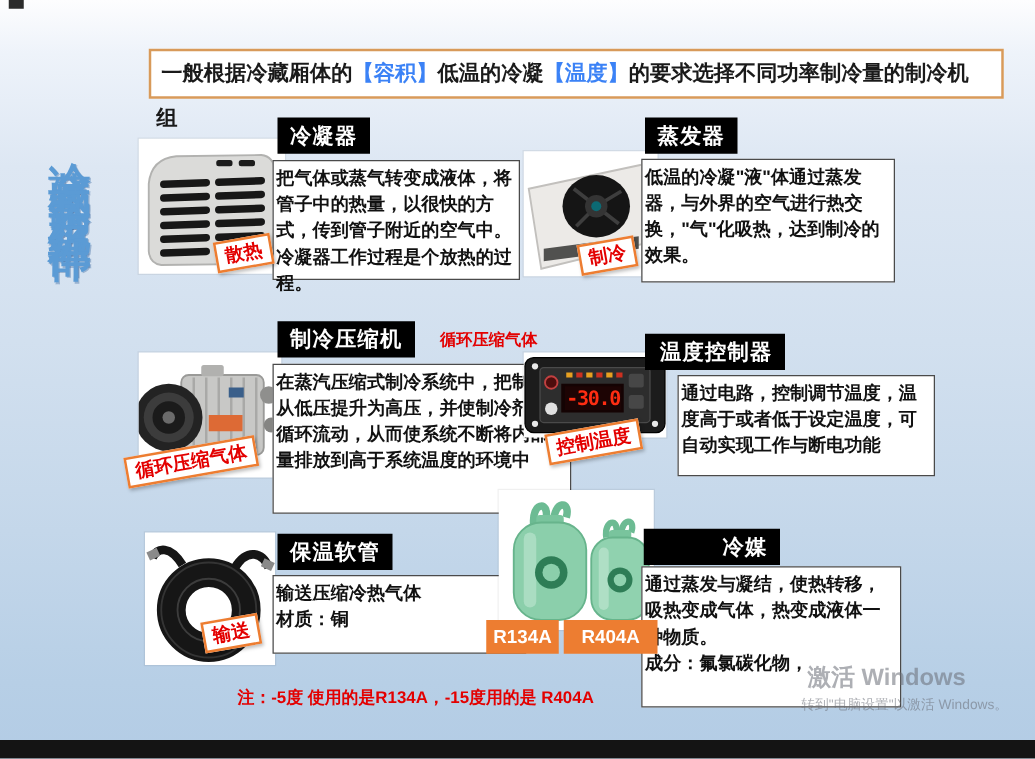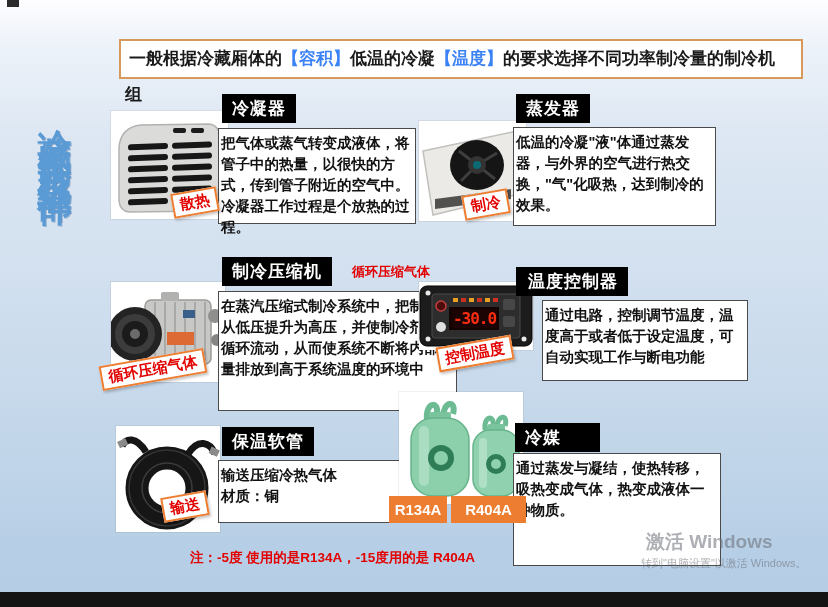--- a/index.html
+++ b/index.html
@@ -205,23 +205,24 @@
       <path d="M98 36 C98 22 110 22 106 34" stroke="#6cbb93" stroke-width="5" fill="none"></path>
       <rect x="88" y="32" width="18" height="8" rx="3" fill="#79c49d"></rect>
       <rect x="74" y="38" width="46" height="66" rx="17" fill="#90d2af" stroke="#67b48c" stroke-width="1.5"></rect>
       <rect x="80" y="46" width="8" height="50" rx="4" fill="#b6e2cb" opacity="0.8"></rect>
       <circle cx="97" cy="72" r="10" fill="#2e7d56"></circle>
       <circle cx="97" cy="72" r="5" fill="#90d2af"></circle>
     </svg>
   </div>
   <div class="orange-label" style="left:389px; top:496px; width:58px;">R134A</div>
   <div class="orange-label" style="left:451px; top:496px; width:75px;">R404A</div>
-  <div class="hdr" style="left:515px; top:423px; width:85px; text-align:left;">冷媒</div>
+  <div class="hdr" style="left:515px; top:423px; width:109px; text-align:right;">冷媒</div>
   <div class="txt" style="left:513px; top:453px; width:208px; height:113px;">
     <div>通过蒸发与凝结，使热转移，吸热变成气体，热变成液体一种物质。</div>
+    <div>成分：氟氯碳化物，</div>
   </div>
 
   <div class="footnote">注：-5度 使用的是R134A，-15度用的是 R404A</div>
 
   <div class="watermark wm1">激活 Windows</div>
   <div class="watermark wm2">转到"电脑设置"以激活 Windows。</div>
 
   <div class="bottom-bar"></div>
 </div>
 

